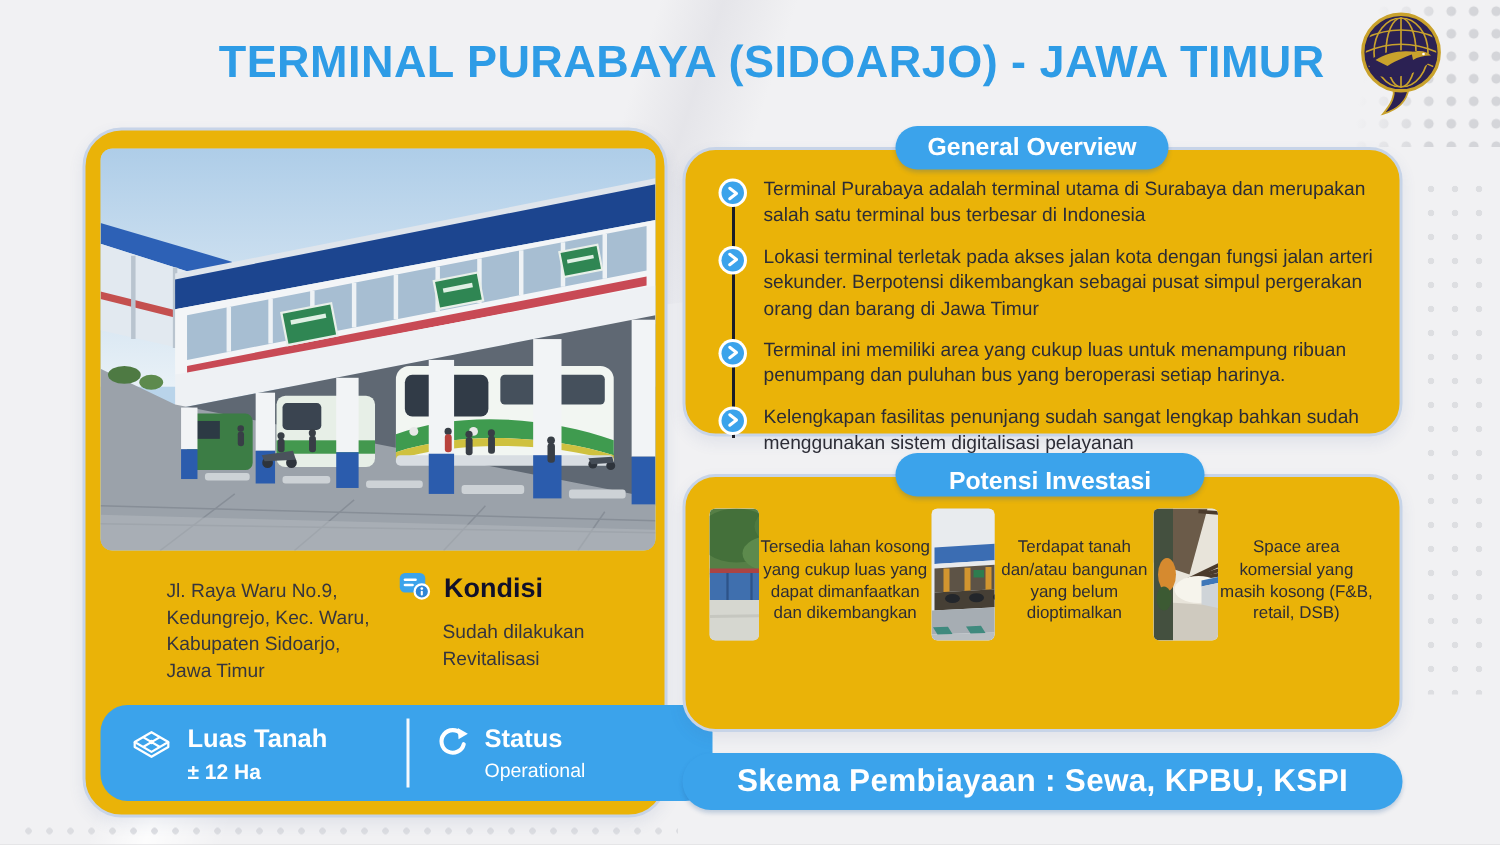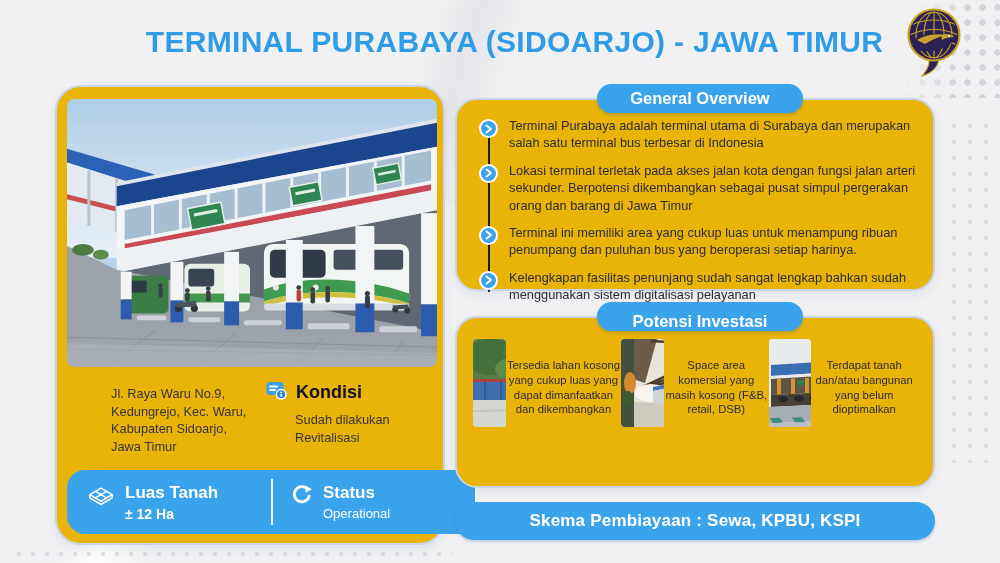--- a/index.html
+++ b/index.html
@@ -55,40 +55,40 @@
   .info-body{margin:6px 0 0 30px;font-size:12.8px;color:#35353f;line-height:1.38;max-width:145px;}
   #stats-bar{position:absolute;left:10px;top:383px;width:408px;height:64px;background:var(--blue);
     border-radius:18px;display:flex;color:#fff;}
   .stat{flex:1;display:flex;align-items:flex-start;padding:13px 0 0 20px;gap:10px;position:relative;}
   .stat + .stat::before{content:'';position:absolute;left:0;top:9px;bottom:9px;width:2px;background:rgba(255,255,255,.95);}
   .stat-label{font-size:17px;font-weight:bold;line-height:1.15;}
   .stat-value{font-size:14px;font-weight:bold;margin-top:3px;}
   .stat-value.normal{font-weight:normal;font-size:13px;}
 
   
-  #go-pill{left:597px;top:84px;width:206px;height:29px;border-radius:15px;font-size:16.5px;}
+  #go-pill{left:597px;top:84px;width:182px;height:29px;border-radius:15px;font-size:16.5px;}
   #go-card{left:455px;top:98px;width:480px;height:193px;border-radius:22px;}
   .go-list{position:absolute;left:24px;top:17px;right:14px;}
   .go-list::before{content:'';position:absolute;left:6.5px;top:6px;height:calc(100% - 28px);width:2px;background:#1c1c26;}
   .go-item{display:flex;gap:13px;margin-bottom:10px;}
   .go-dot{flex:0 0 15px;width:15px;height:15px;border-radius:50%;background:var(--blue);
     display:flex;align-items:center;justify-content:center;margin-top:4px;position:relative;z-index:1;
     box-shadow:0 0 0 2px #fff;}
   .go-text{font-size:12.8px;line-height:1.36;color:var(--ink);max-width:424px;}
 
   
   #pi-pill{left:597px;top:302px;width:206px;height:29px;border-radius:15px;font-size:16.5px;align-items:flex-end;}
   #pi-card{left:455px;top:316px;width:480px;height:172px;border-radius:22px;}
   .pi-row{position:absolute;left:16px;right:16px;top:21px;display:flex;justify-content:space-between;}
   .pi-col{width:148px;display:flex;align-items:center;}
   .pi-photo{width:122px;height:88px;border-radius:4px;overflow:hidden;background:#ddd;}
   .pi-caption{margin-top:9px;font-size:11.3px;line-height:1.32;color:var(--ink);text-align:center;}
 
   
-  #footer-pill{left:455px;top:502px;width:480px;height:38px;border-radius:19px;font-size:17px;letter-spacing:.2px;}
+  #footer-pill{left:455px;top:502px;width:480px;height:38px;border-radius:19px;font-size:21px;letter-spacing:.2px;}
 </style>
 </head>
 <body>
 
 <div id="canvas">
 
   <div class="decor swoosh1"></div>
   <div class="decor swoosh2"></div>
   <div class="decor dots-tr"></div>
   <div class="decor dots-right"></div>
@@ -382,62 +382,20 @@
             <rect x="0" y="61" width="122" height="27" fill="#d6d7d0"></rect>
             <line x1="0" y1="72" x2="122" y2="70" stroke="#c6c7c0" stroke-width="2"></line>
           </svg>
         </div>
         <p class="pi-caption">Tersedia lahan kosong yang cukup luas yang dapat dimanfaatkan dan dikembangkan</p>
       </div>
 
       <div class="pi-col">
         <div class="pi-photo">
           <svg width="122" height="88" viewBox="0 0 122 88" preserveAspectRatio="none">
-            <rect width="122" height="88" fill="#e8e4da"></rect>
-            <polygon points="0,0 36,0 24,44 0,36" fill="#6b5b49"></polygon>
-            <g stroke="#4b3b2c" stroke-width="2.5">
-              <line x1="22" y1="48" x2="122" y2="0"></line>
-                <line x1="22" y1="48" x2="122" y2="16"></line>
-              <line x1="22" y1="48" x2="122" y2="30"></line>
-                <line x1="30" y1="2" x2="122" y2="8"></line>
-            </g>
-            <ellipse cx="30" cy="54" rx="16" ry="9" fill="#f6f4ec"></ellipse>
-            <polygon points="32,48 98,34 98,38 32,52" fill="#3e77b8"></polygon>
-            <polygon points="32,52 98,38 98,76 32,66" fill="#cfd4d8"></polygon>
-            <g stroke="#8d959d" stroke-width="1">
-              <line x1="44" y1="49" x2="44" y2="68"></line>
-                <line x1="56" y1="47" x2="56" y2="70"></line>
-              <line x1="68" y1="44" x2="68" y2="72"></line>
-                <line x1="80" y1="42" x2="80" y2="74"></line>
-            </g>
-            <rect x="94" y="28" width="26" height="58" fill="#dfe1df" stroke="#b0b5b8"></rect>
-            <rect x="99" y="32" width="16" height="7" fill="#3a6fb5"></rect>
-            <rect x="102" y="46" width="12" height="36" fill="#57666c"></rect>
-            <polygon points="0,62 32,64 98,78 122,86 122,88 0,88" fill="#cfcabf"></polygon>
-            <rect x="0" y="0" width="13" height="88" fill="#44503f"></rect>
-            <ellipse cx="9" cy="44" rx="6" ry="11" fill="#d68a2f"></ellipse>
-            <ellipse cx="7" cy="60" rx="5" ry="8" fill="#3c5a33"></ellipse>
-            <g fill="#454a50">
-              <circle cx="48" cy="54" r="1.8"></circle>
-                <rect x="46.4" y="55.5" width="3.2" height="8" rx="1.5"></rect>
-              <circle cx="59" cy="52" r="1.8"></circle>
-                <rect x="57.4" y="53.5" width="3.2" height="8" rx="1.5"></rect>
-            </g>
-            <g>
-                <circle cx="73" cy="49" r="2" fill="#454a50"></circle>
-                <rect x="71" y="51" width="4" height="10" rx="1.8" fill="#c8b93a"></rect>
-              </g>
-          </svg>
-        </div>
-        <p class="pi-caption">Space area komersial yang masih kosong (F&amp;B, retail, DSB)</p>
-      </div>
-
-      <div class="pi-col">
-        <div class="pi-photo">
-          <svg width="122" height="88" viewBox="0 0 122 88" preserveAspectRatio="none">
             <rect width="122" height="88" fill="#e8ebee"></rect>
             <polygon points="2,26 118,19 118,30 2,37" fill="#3b6db3"></polygon>
             <polygon points="2,37 118,30 118,33 2,40" fill="#e8eaec"></polygon>
             <polygon points="2,40 118,33 118,50 2,56" fill="#5d5346"></polygon>
             <g fill="#d2952f">
               <rect x="8" y="40" width="4" height="16"></rect>
                 <rect x="22" y="39.5" width="4" height="16"></rect>
               <rect x="36" y="39" width="4" height="16"></rect>
                 <rect x="50" y="38.5" width="4" height="16"></rect>
               <rect x="64" y="38" width="4" height="16"></rect>
@@ -472,20 +430,62 @@
               <polygon points="48,82.6 58,82.3 55,77.5 45,77.9"></polygon>
                 <polygon points="70,82 80,81.7 77,76.9 67,77.3"></polygon>
               <polygon points="92,81.3 102,81 99,76.2 89,76.6"></polygon>
                 <polygon points="114,80.7 122,80.5 122,75.8 111,76"></polygon>
             </g>
           </svg>
         </div>
         <p class="pi-caption">Terdapat tanah dan/atau bangunan yang belum dioptimalkan</p>
       </div>
 
+      <div class="pi-col">
+        <div class="pi-photo">
+          <svg width="122" height="88" viewBox="0 0 122 88" preserveAspectRatio="none">
+            <rect width="122" height="88" fill="#e8e4da"></rect>
+            <polygon points="0,0 36,0 24,44 0,36" fill="#6b5b49"></polygon>
+            <g stroke="#4b3b2c" stroke-width="2.5">
+              <line x1="22" y1="48" x2="122" y2="0"></line>
+                <line x1="22" y1="48" x2="122" y2="16"></line>
+              <line x1="22" y1="48" x2="122" y2="30"></line>
+                <line x1="30" y1="2" x2="122" y2="8"></line>
+            </g>
+            <ellipse cx="30" cy="54" rx="16" ry="9" fill="#f6f4ec"></ellipse>
+            <polygon points="32,48 98,34 98,38 32,52" fill="#3e77b8"></polygon>
+            <polygon points="32,52 98,38 98,76 32,66" fill="#cfd4d8"></polygon>
+            <g stroke="#8d959d" stroke-width="1">
+              <line x1="44" y1="49" x2="44" y2="68"></line>
+                <line x1="56" y1="47" x2="56" y2="70"></line>
+              <line x1="68" y1="44" x2="68" y2="72"></line>
+                <line x1="80" y1="42" x2="80" y2="74"></line>
+            </g>
+            <rect x="94" y="28" width="26" height="58" fill="#dfe1df" stroke="#b0b5b8"></rect>
+            <rect x="99" y="32" width="16" height="7" fill="#3a6fb5"></rect>
+            <rect x="102" y="46" width="12" height="36" fill="#57666c"></rect>
+            <polygon points="0,62 32,64 98,78 122,86 122,88 0,88" fill="#cfcabf"></polygon>
+            <rect x="0" y="0" width="13" height="88" fill="#44503f"></rect>
+            <ellipse cx="9" cy="44" rx="6" ry="11" fill="#d68a2f"></ellipse>
+            <ellipse cx="7" cy="60" rx="5" ry="8" fill="#3c5a33"></ellipse>
+            <g fill="#454a50">
+              <circle cx="48" cy="54" r="1.8"></circle>
+                <rect x="46.4" y="55.5" width="3.2" height="8" rx="1.5"></rect>
+              <circle cx="59" cy="52" r="1.8"></circle>
+                <rect x="57.4" y="53.5" width="3.2" height="8" rx="1.5"></rect>
+            </g>
+            <g>
+                <circle cx="73" cy="49" r="2" fill="#454a50"></circle>
+                <rect x="71" y="51" width="4" height="10" rx="1.8" fill="#c8b93a"></rect>
+              </g>
+          </svg>
+        </div>
+        <p class="pi-caption">Space area komersial yang masih kosong (F&amp;B, retail, DSB)</p>
+      </div>
+
     </div>
   </div>
 
   <div id="footer-pill" class="pill">
     <span>Skema Pembiayaan : Sewa, KPBU, KSPI</span>
   </div>
 
 </div>
 
 </body></html>

